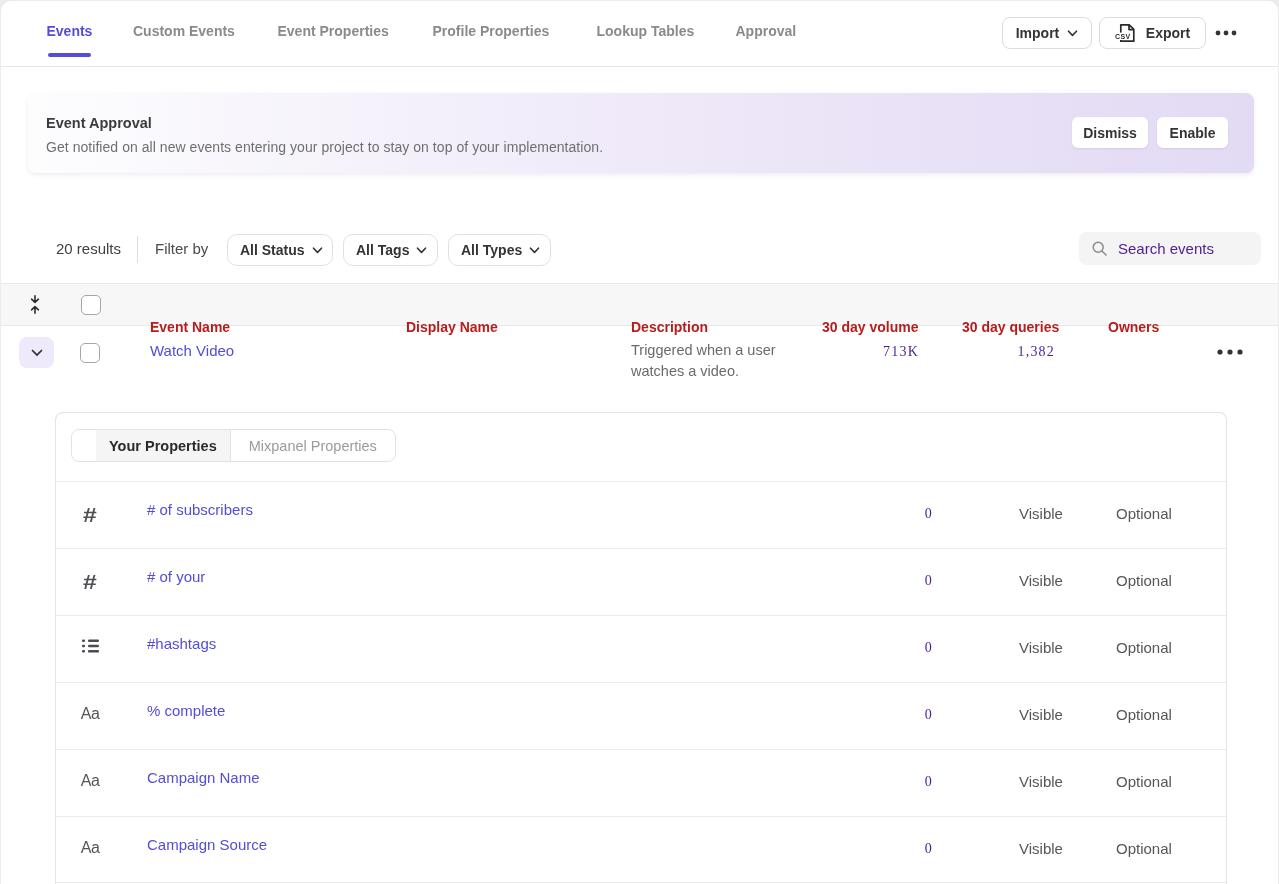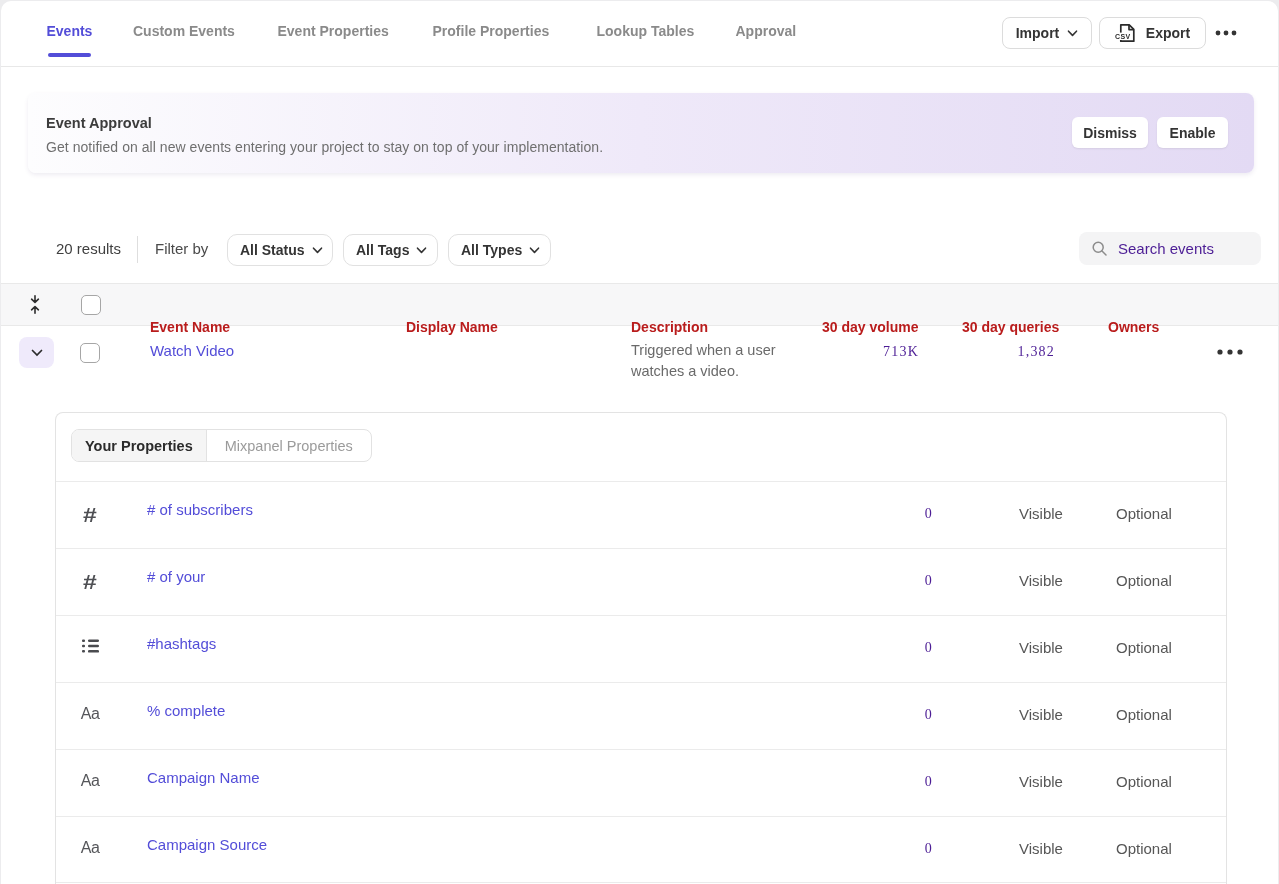--- a/index.html
+++ b/index.html
@@ -53,21 +53,21 @@
   .row1 { position:absolute; left:0; top:325px; width:100%; height:86px; }
   .expandbtn { position:absolute; left:18px; top:11px; width:35px; height:31px; background:#efeafb;
                border-radius:8px; display:flex; align-items:center; justify-content:center; }
   .link { color:#534dd8; font-size:15px; }
   .mono { font-family:Liberation Serif, serif; font-size:14px; color:#4c1d95; letter-spacing:1.2px; }
 
   
   .panel { position:absolute; left:54px; top:411px; width:1172px; height:474px;
            border:1px solid #e3e3e3; border-bottom:none; border-radius:8px 8px 0 0; background:#fff; }
   .segs { position:absolute; left:15px; top:16px; height:33px; display:flex;
-          border:1px solid #e2e2e2; border-radius:8px; overflow:hidden; }
+          border:1px solid #e2e2e2; border-radius:8px; overflow:hidden;padding-left:24px; }
   .seg { height:100%; display:flex; align-items:center; font-size:14.5px; white-space:nowrap; }
   .seg.on { padding:0 13px; }
   .seg.off { padding:0 18px; }
   .seg.on { background:#f5f5f5; font-weight:700; color:#2b2b2b; border-right:1px solid #e2e2e2; }
   .seg.off { color:#9b9b9b; font-weight:400; }
   
   .prow { position:absolute; left:0; width:100%; height:67px; border-top:1px solid #ebebeb; }
   .picon { position:absolute; left:22px; top:0; width:24px; height:67px; display:flex;
            align-items:center; justify-content:center; color:#5f5f5f; }
   .pname { position:absolute; left:91px; top:19px; font-size:15px; color:#534dd8; }

